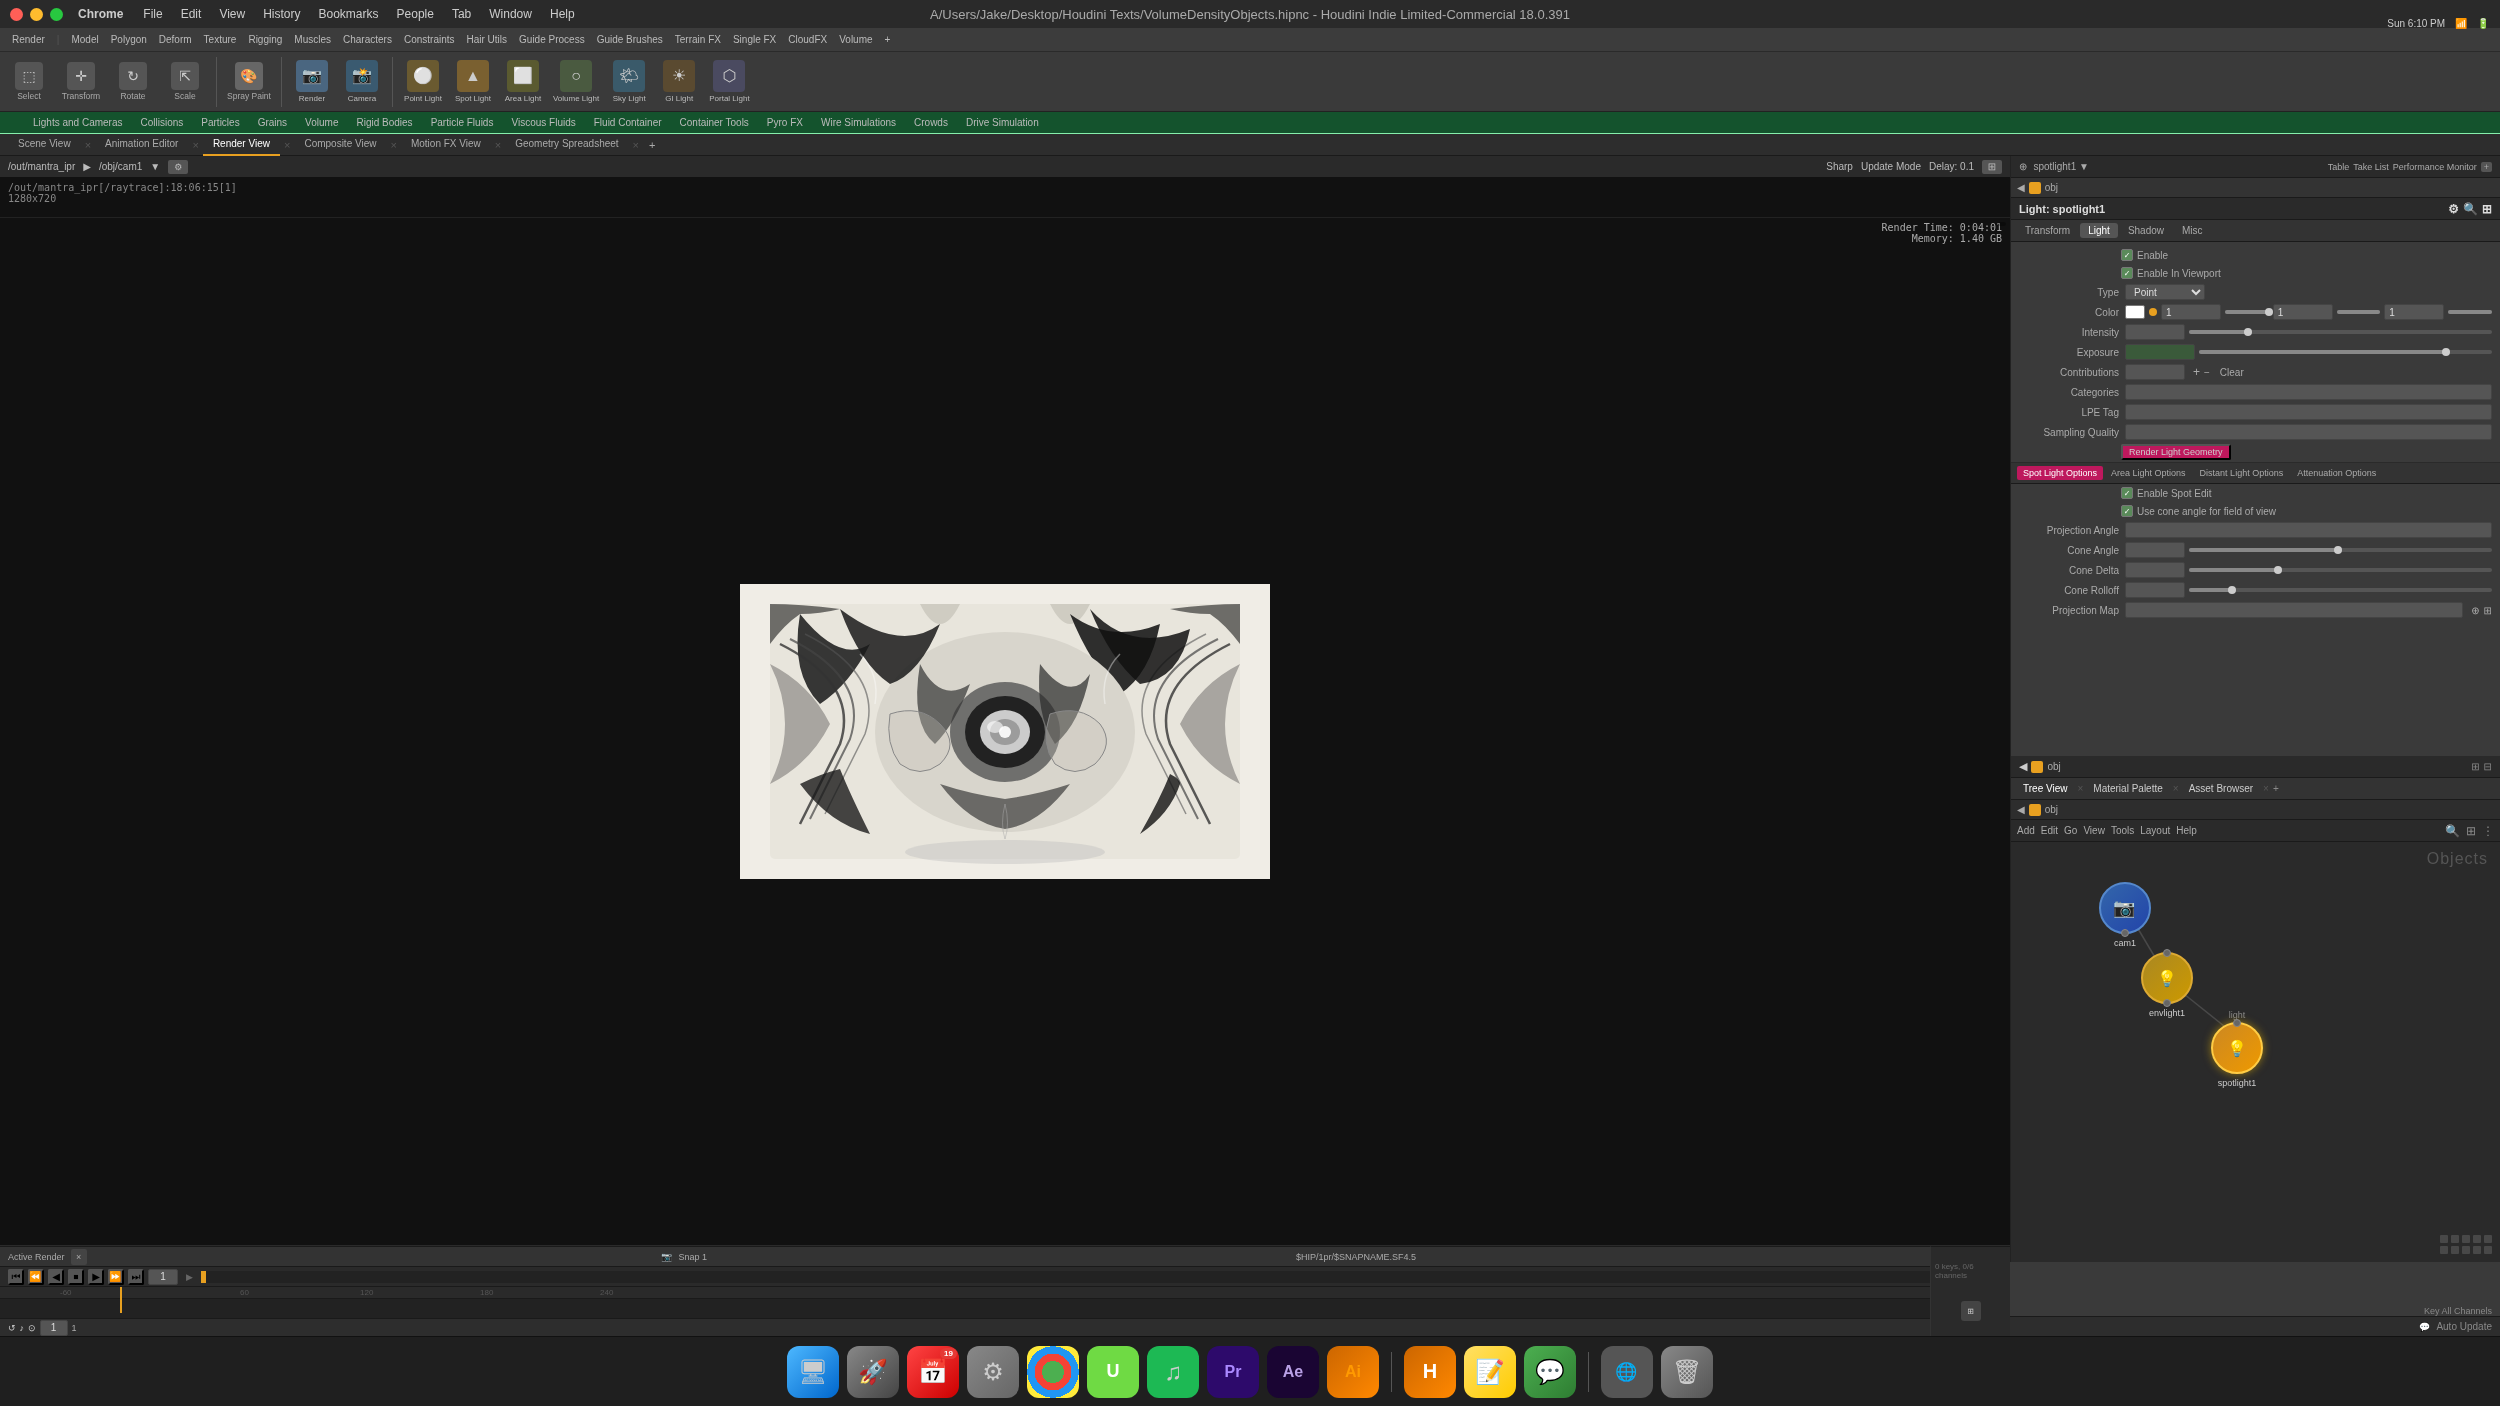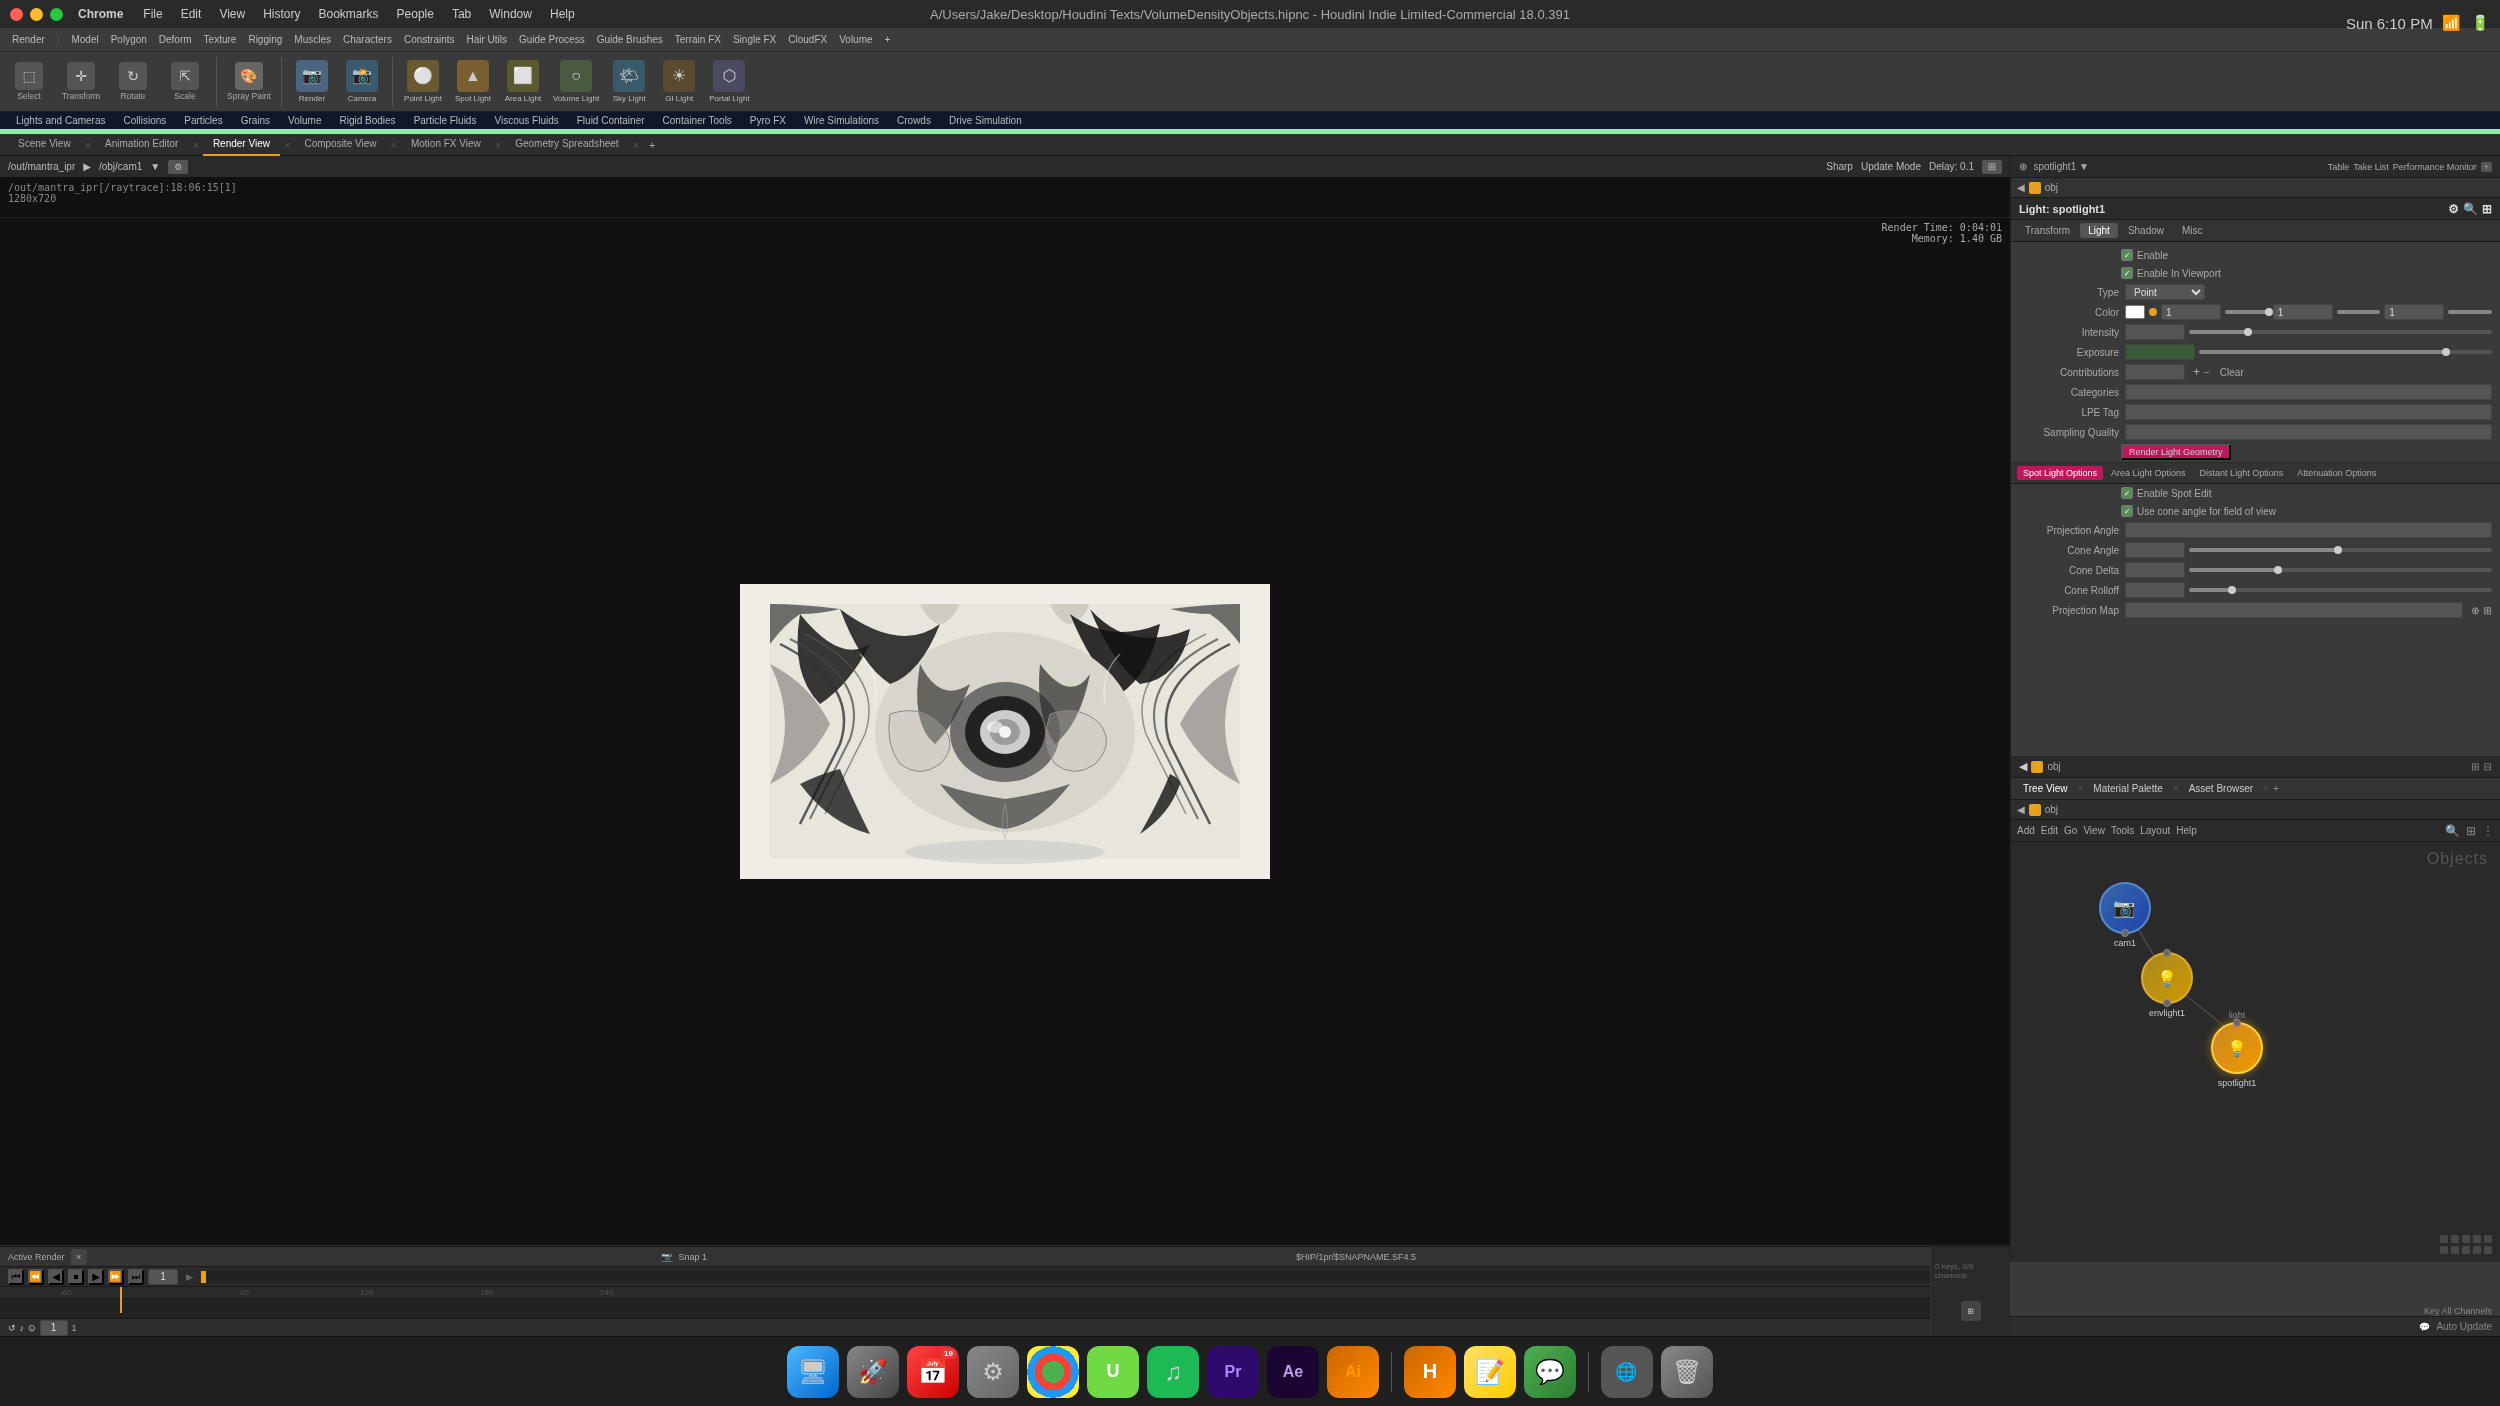--- a/index.html
+++ b/index.html
@@ -53,23 +53,22 @@
     }
     .titlebar-title {
       position: absolute;
       left: 50%;
       transform: translateX(-50%);
       font-size: 13px;
       color: #aaa;
     }
     .titlebar-right {
       display: flex;
-      align-items: center;
       gap: 10px;
-      font-size: 15px;
+      font-size: 10px;
       color: #ccc;
       margin-top: 18px;
     }
     .toolbar-row1 {
       display: flex;
       align-items: center;
       padding: 2px 8px;
       gap: 4px;
       height: 24px;
       background: #3c3c3c;
@@ -121,23 +120,23 @@
       height: 50px;
       background: #555;
       margin: 0 4px;
     }
 
     
     .shelf-row {
       display: flex;
       align-items: center;
       height: 22px;
-      background: #0f172a;
-      border-bottom: 5px solid #86efac;
-      padding: 0 8px;
+      background: #14532d;
+      border-bottom: 1px solid #86efac;
+      padding: 0 25px;
       gap: 2px;
       font-size: 10px;
     }
     .shelf-tab {
       padding: 2px 8px;
       border-radius: 3px 3px 0 0;
       cursor: pointer;
       color: #bbb;
       height: 20px;
       display: flex;

